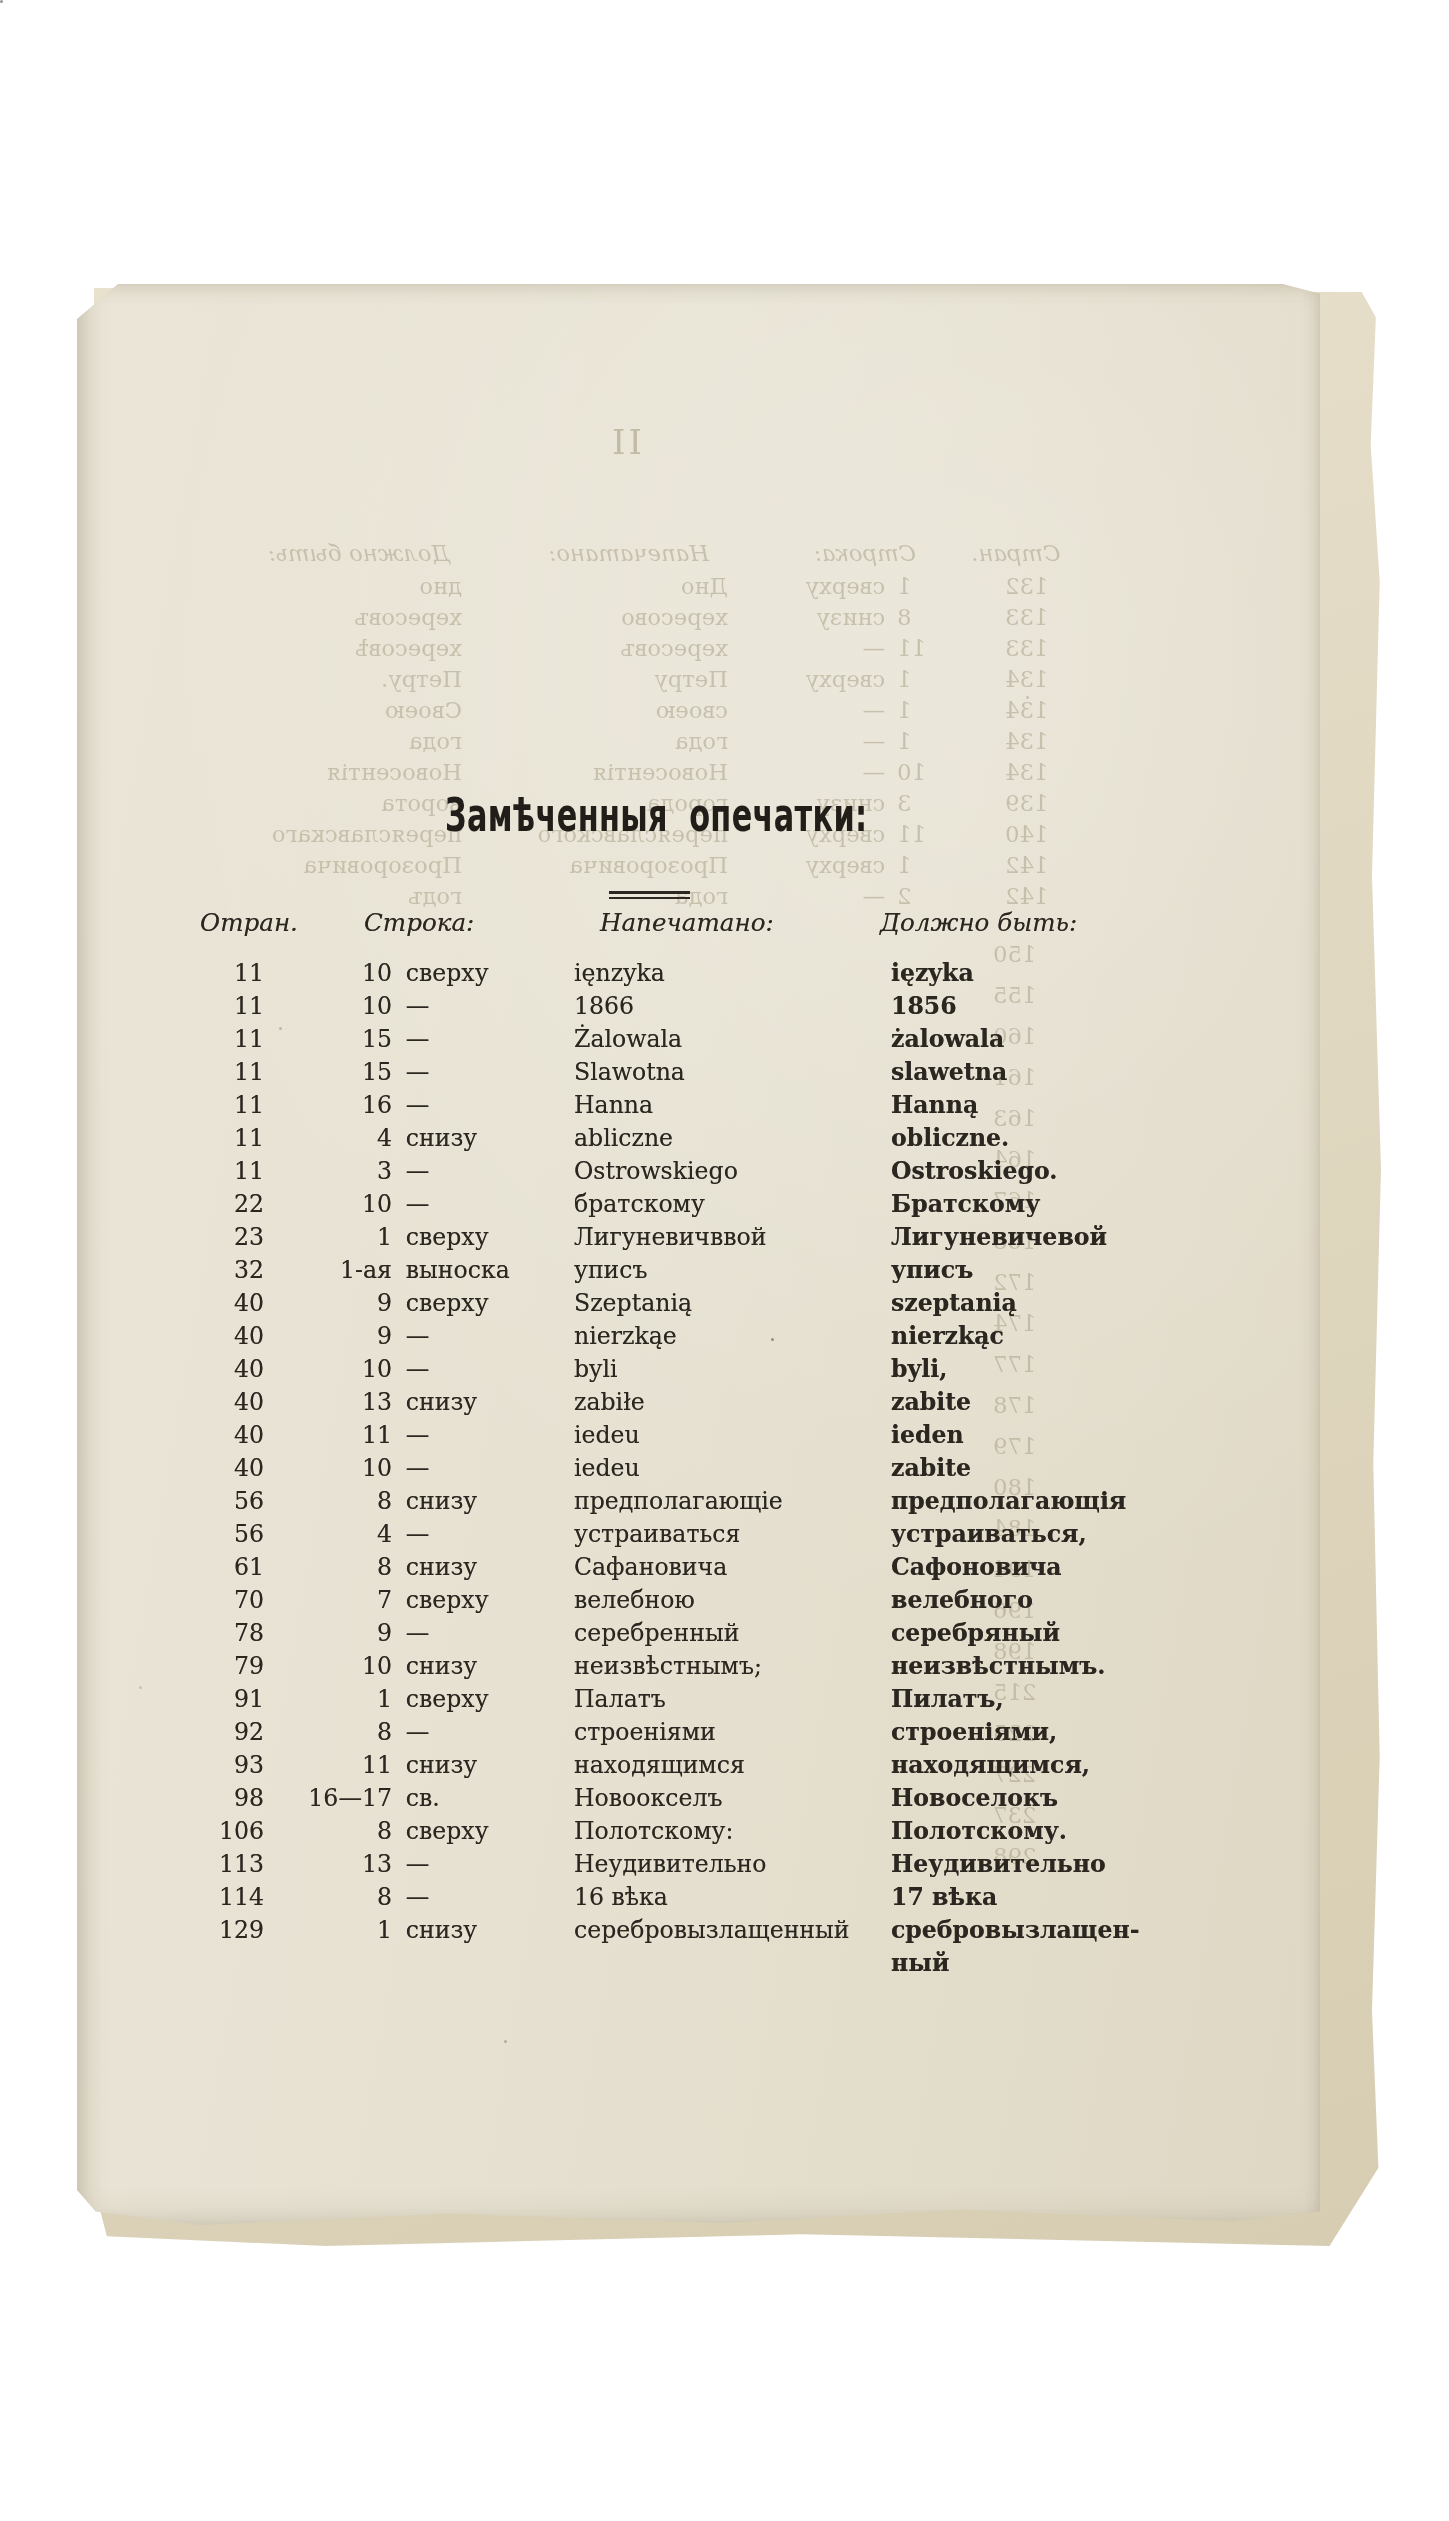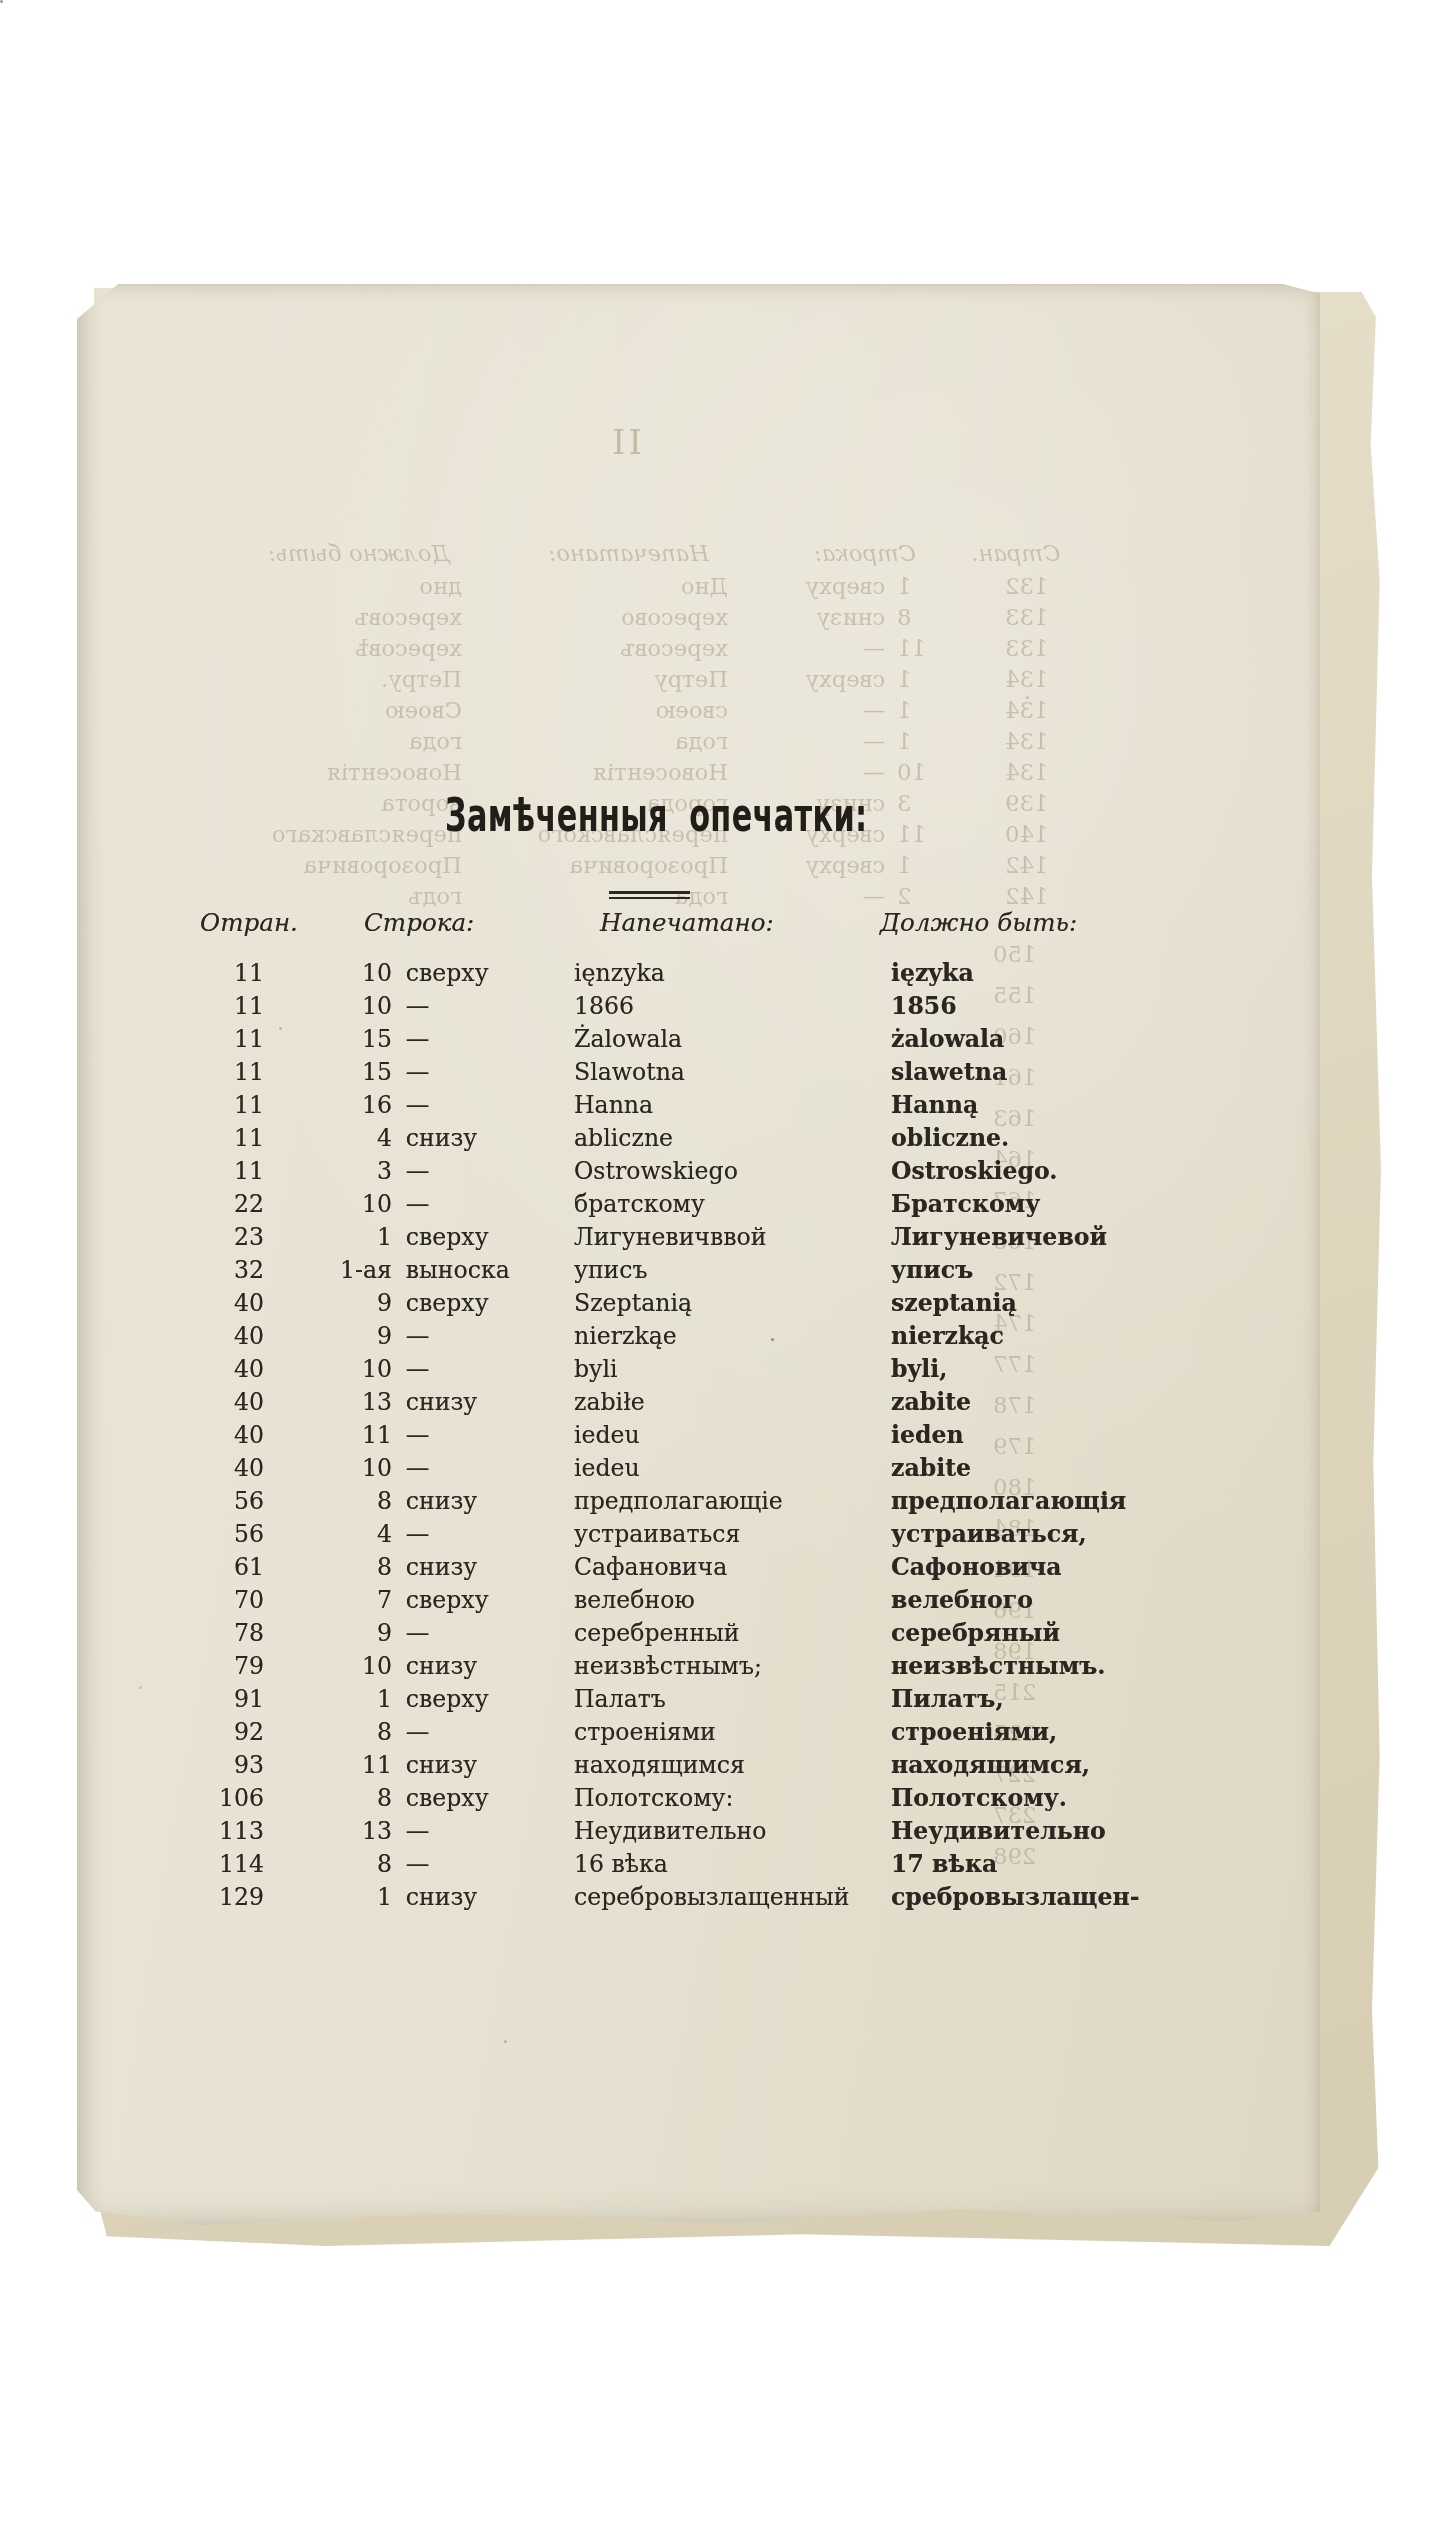--- a/index.html
+++ b/index.html
@@ -384,20 +384,27 @@
             <span class="c4">строеніями,</span>
           </div>
           <div class="erow">
             <span class="c1">93</span>
             <span class="c2n">11</span>
             <span class="c2w">снизу</span>
             <span class="c3">находящимся</span>
             <span class="c4">находящимся,</span>
           </div>
           <div class="erow">
+            <span class="c1">98</span>
+            <span class="c2n">16—17</span>
+            <span class="c2w">св.</span>
+            <span class="c3">Новоокселъ</span>
+            <span class="c4">Новоселокъ</span>
+          </div>
+          <div class="erow">
             <span class="c1">106</span>
             <span class="c2n">8</span>
             <span class="c2w">сверху</span>
             <span class="c3">Полотскому:</span>
             <span class="c4">Полотскому.</span>
           </div>
           <div class="erow">
             <span class="c1">113</span>
             <span class="c2n">13</span>
             <span class="c2w">—</span>
@@ -410,20 +417,27 @@
             <span class="c2w">—</span>
             <span class="c3">16 вѣка</span>
             <span class="c4">17 вѣка</span>
           </div>
           <div class="erow">
             <span class="c1">129</span>
             <span class="c2n">1</span>
             <span class="c2w">снизу</span>
             <span class="c3">серебровызлащенный</span>
             <span class="c4">сребровызлащен-</span>
+          </div>
+          <div class="erow">
+            <span class="c1"></span>
+            <span class="c2n"></span>
+            <span class="c2w"></span>
+            <span class="c3"></span>
+            <span class="c4">ный</span>
           </div>
         </div>
     </div>
 
     <div class="speck"></div>
   </div>
 </div>
 
 
 </body></html>

